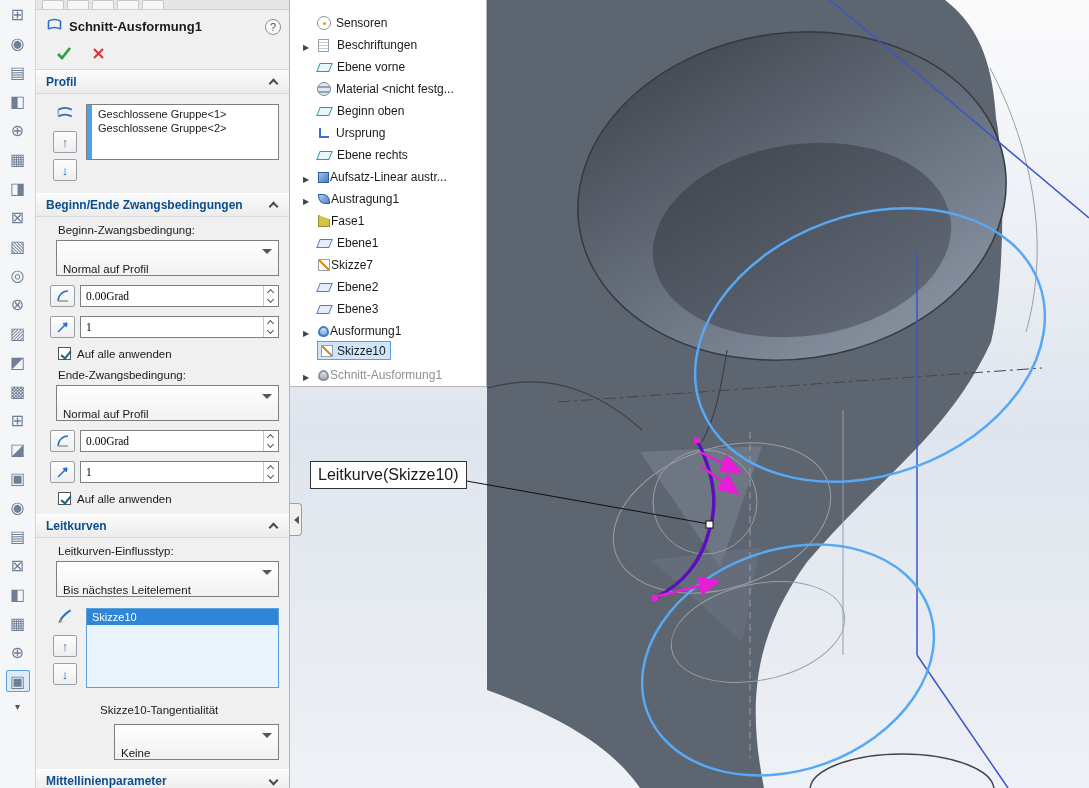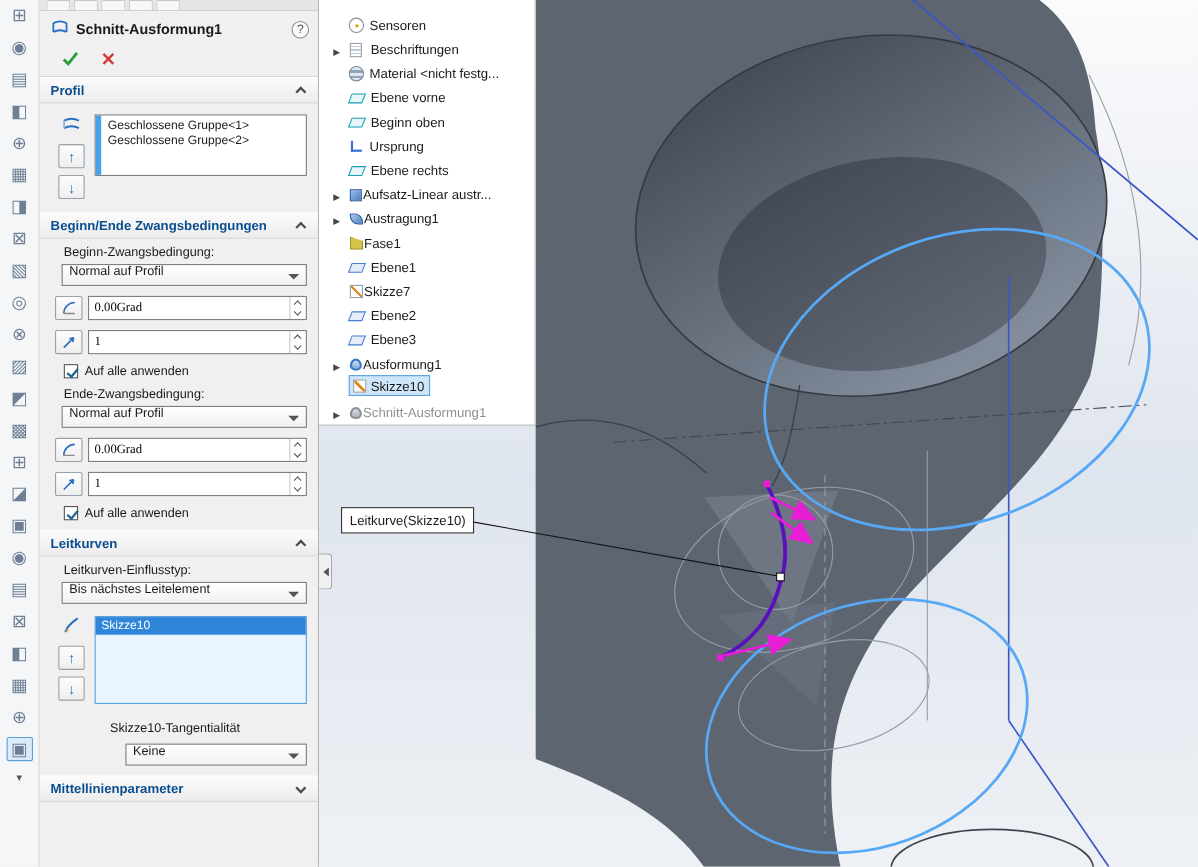--- a/index.html
+++ b/index.html
@@ -30,21 +30,21 @@
   .col-btns{display:flex;flex-direction:column;gap:6px;align-items:center;width:26px}
   .arr-btn{width:24px;height:22px;border:1px solid #9aa0a6;background:linear-gradient(#fdfdfd,#eee);color:#2a6fc2;font-weight:bold;font-size:13px;cursor:pointer;border-radius:2px}
   .pm-list{flex:1;height:56px;background:#fff;border:1px solid #7f7f7f;display:flex}
   .pm-list .stripe{width:5px;flex:none}
   .stripe.blue{background:var(--stripe-blue)}
   .stripe.purple{background:var(--stripe-purple)}
   .pm-list-items{flex:1;padding:2px 0;font-size:11px}
   .pm-list-items>div{padding:1px 6px;white-space:nowrap;cursor:default}
 
   .lbl{font-size:11.5px;margin:7px 0 4px 14px}
-  .combo{height:20px;margin:0 2px 9px 12px;border:1px solid #7f7f7f;background:linear-gradient(#fff,#f1f1f1);display:flex;align-items:flex-start;padding:0 20px 0 6px;font-size:11.5px;position:relative;cursor:pointer}
+  .combo{height:36px;margin:0 2px 9px 12px;border:1px solid #7f7f7f;background:linear-gradient(#fff,#f1f1f1);display:flex;align-items:flex-end;padding:0 20px 0 6px;font-size:11.5px;position:relative;cursor:pointer}
   .combo::after{content:'';position:absolute;right:6px;top:8px;border:5px solid transparent;border-top:5px solid #555}
   .combo.indent{margin-left:70px}
 
   .spin-row{display:flex;gap:5px;margin:0 2px 9px 6px;align-items:center}
   .mini-btn{width:25px;height:22px;border:1px solid #9aa0a6;background:linear-gradient(#fdfdfd,#eee);cursor:pointer;display:flex;align-items:center;justify-content:center;border-radius:2px;flex:none}
   .spin{flex:1;display:flex;height:22px;border:1px solid #7f7f7f;background:#fff}
   .spin input{flex:1;border:none;outline:none;font-size:11.5px;padding:0 5px;background:transparent;font-family:Liberation Serif, serif}
   .spin-btns{width:15px;border-left:1px solid #c8c8c8;display:flex;flex-direction:column;cursor:pointer}
   .spin-btns i{flex:1;position:relative}
   .spin-btns i::after{content:'';position:absolute;left:4px;border:solid #555;border-width:0 1.5px 1.5px 0;padding:2px}
@@ -70,21 +70,21 @@
   .viewport svg{position:absolute;left:0;top:0}
   .model-body{fill:var(--model-gray)}
   .edge-dark{stroke:#3a404a;stroke-width:1.2;fill:none}
   .constr{stroke:#989ea6;stroke-width:1;fill:none}
   .edge-blue{stroke:var(--edge-blue);stroke-width:1.5;fill:none}
   .profile{stroke:var(--profile-blue);stroke-width:2.5;fill:none}
   .guide{stroke:var(--guide-purple);stroke-width:3.5;fill:none}
   .marrow{stroke:var(--arrow-magenta);stroke-width:2.5;fill:none}
   .magenta-fill{fill:var(--arrow-magenta)}
 
-  .callout{position:absolute;left:310px;top:461px;z-index:6;background:#fff;border:1px solid #333;padding:4px 7px;font-size:12px;white-space:nowrap;cursor:pointer}
+  .callout{position:absolute;left:310px;top:461px;z-index:6;background:#fff;border:1px solid #333;padding:4px 7px;font-size:16px;white-space:nowrap;cursor:pointer}
 
   
   .tree{position:absolute;left:290px;top:0;width:197px;height:387px;background:#fff;border-right:1px solid #b5b5b5;border-bottom:1px solid #b5b5b5;z-index:7;padding-top:8px;overflow:hidden}
   .trow{display:flex;align-items:flex-end;height:22px;padding-left:13px;cursor:pointer;white-space:nowrap}
   .tarrow{width:14px;font-size:8px;color:#444;flex:none}
   .ticon{width:14px;height:14px;margin-right:5px;position:relative;flex:none}
   .tlabel{font-size:12px}
   .trow.gray .tlabel{color:#909090}
   .hl{display:flex;align-items:center;background:var(--selection-fill);border:1px solid var(--selection-border);height:19px;padding:0 4px 0 2px}
   .hl .ticon{margin-right:4px}
@@ -369,27 +369,27 @@
       <span class="ticon i-sensor"></span>
       <span class="tlabel">Sensoren</span>
     </div>
   <div class="trow">
       <span class="tarrow">▶</span>
       <span class="ticon i-annot"></span>
       <span class="tlabel">Beschriftungen</span>
     </div>
   <div class="trow">
       <span class="tarrow"></span>
+      <span class="ticon i-plane"></span>
+      <span class="tlabel">Ebene vorne</span>
+    </div>
+  <div class="trow">
+      <span class="tarrow"></span>
       <span class="ticon i-material"></span>
       <span class="tlabel">Material &lt;nicht festg...</span>
-    </div>
-  <div class="trow">
-      <span class="tarrow"></span>
-      <span class="ticon i-plane"></span>
-      <span class="tlabel">Ebene vorne</span>
     </div>
   <div class="trow">
       <span class="tarrow"></span>
       <span class="ticon i-plane"></span>
       <span class="tlabel">Beginn oben</span>
     </div>
   <div class="trow">
       <span class="tarrow"></span>
       <span class="ticon i-origin"></span>
       <span class="tlabel">Ursprung</span>

